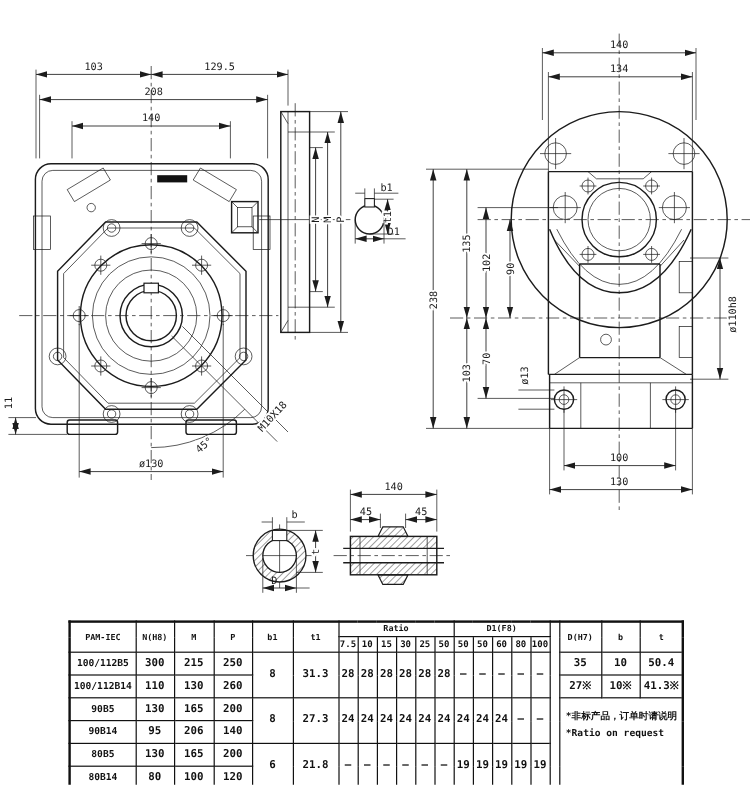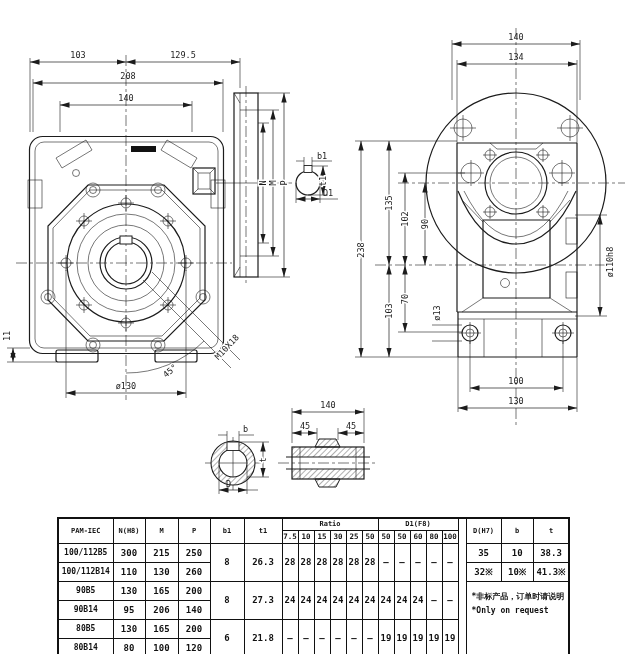--- a/index.html
+++ b/index.html
@@ -403,42 +403,42 @@
     <td>60</td>
     <td>80</td>
     <td>100</td>
   </tr>
   <tr class="dr">
     <td class="pam">100/112B5</td>
     <td>300</td>
     <td>215</td>
     <td>250</td>
     <td rowspan="2">8</td>
-    <td rowspan="2">26.3</td>
+    <td rowspan="2">31.3</td>
     <td rowspan="2">28</td>
     <td rowspan="2">28</td>
     <td rowspan="2">28</td>
     <td rowspan="2">28</td>
     <td rowspan="2">28</td>
     <td rowspan="2">28</td>
     <td rowspan="2">—</td>
     <td rowspan="2">—</td>
     <td rowspan="2">—</td>
     <td rowspan="2">—</td>
     <td rowspan="2">—</td>
     <td>35</td>
     <td>10</td>
-    <td>38.3</td>
+    <td>50.4</td>
   </tr>
   <tr class="dr">
     <td class="pam">100/112B14</td>
     <td>110</td>
     <td>130</td>
     <td>260</td>
-    <td>32※</td>
+    <td>27※</td>
     <td>10※</td>
     <td>41.3※</td>
   </tr>
   <tr class="dr">
     <td class="pam">90B5</td>
     <td>130</td>
     <td>165</td>
     <td>200</td>
     <td rowspan="2">8</td>
     <td rowspan="2">27.3</td>
@@ -448,21 +448,21 @@
     <td rowspan="2">24</td>
     <td rowspan="2">24</td>
     <td rowspan="2">24</td>
     <td rowspan="2">24</td>
     <td rowspan="2">24</td>
     <td rowspan="2">24</td>
     <td rowspan="2">—</td>
     <td rowspan="2">—</td>
     <td class="note" colspan="3" rowspan="4">
       <div>*非标产品，订单时请说明</div>
-      <div>*Only on request</div>
+      <div>*Ratio on request</div>
     </td>
   </tr>
   <tr class="dr">
     <td class="pam">90B14</td>
     <td>95</td>
     <td>206</td>
     <td>140</td>
   </tr>
   <tr class="dr">
     <td class="pam">80B5</td>

